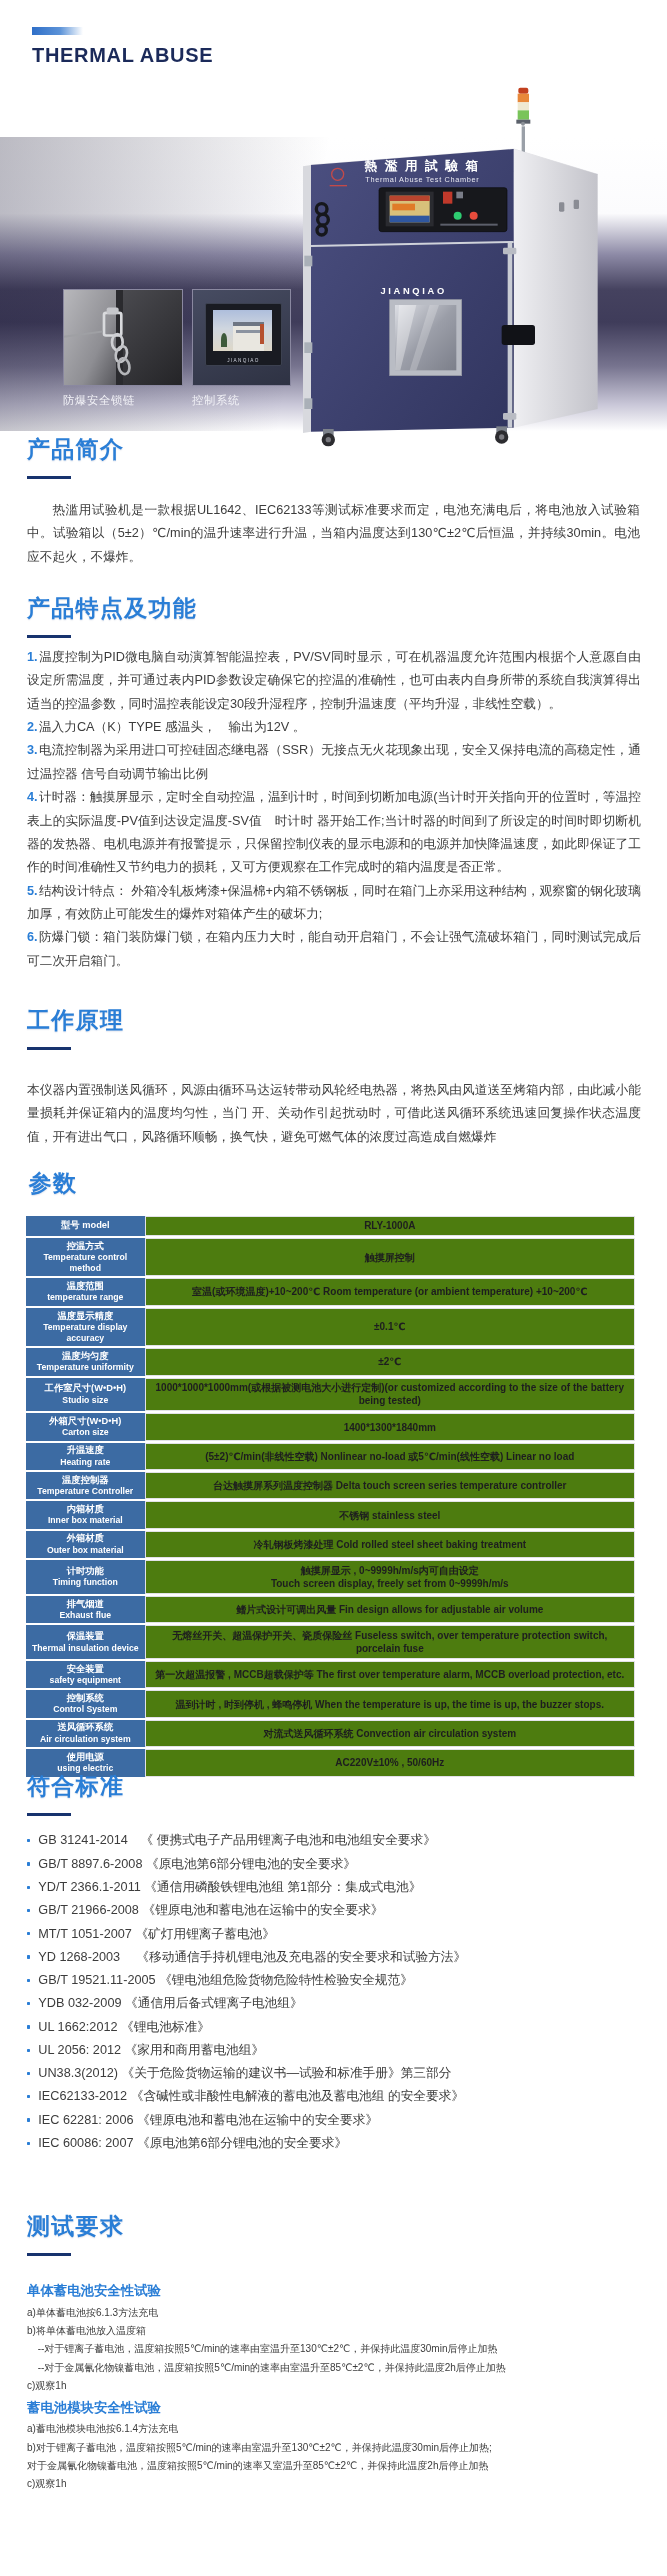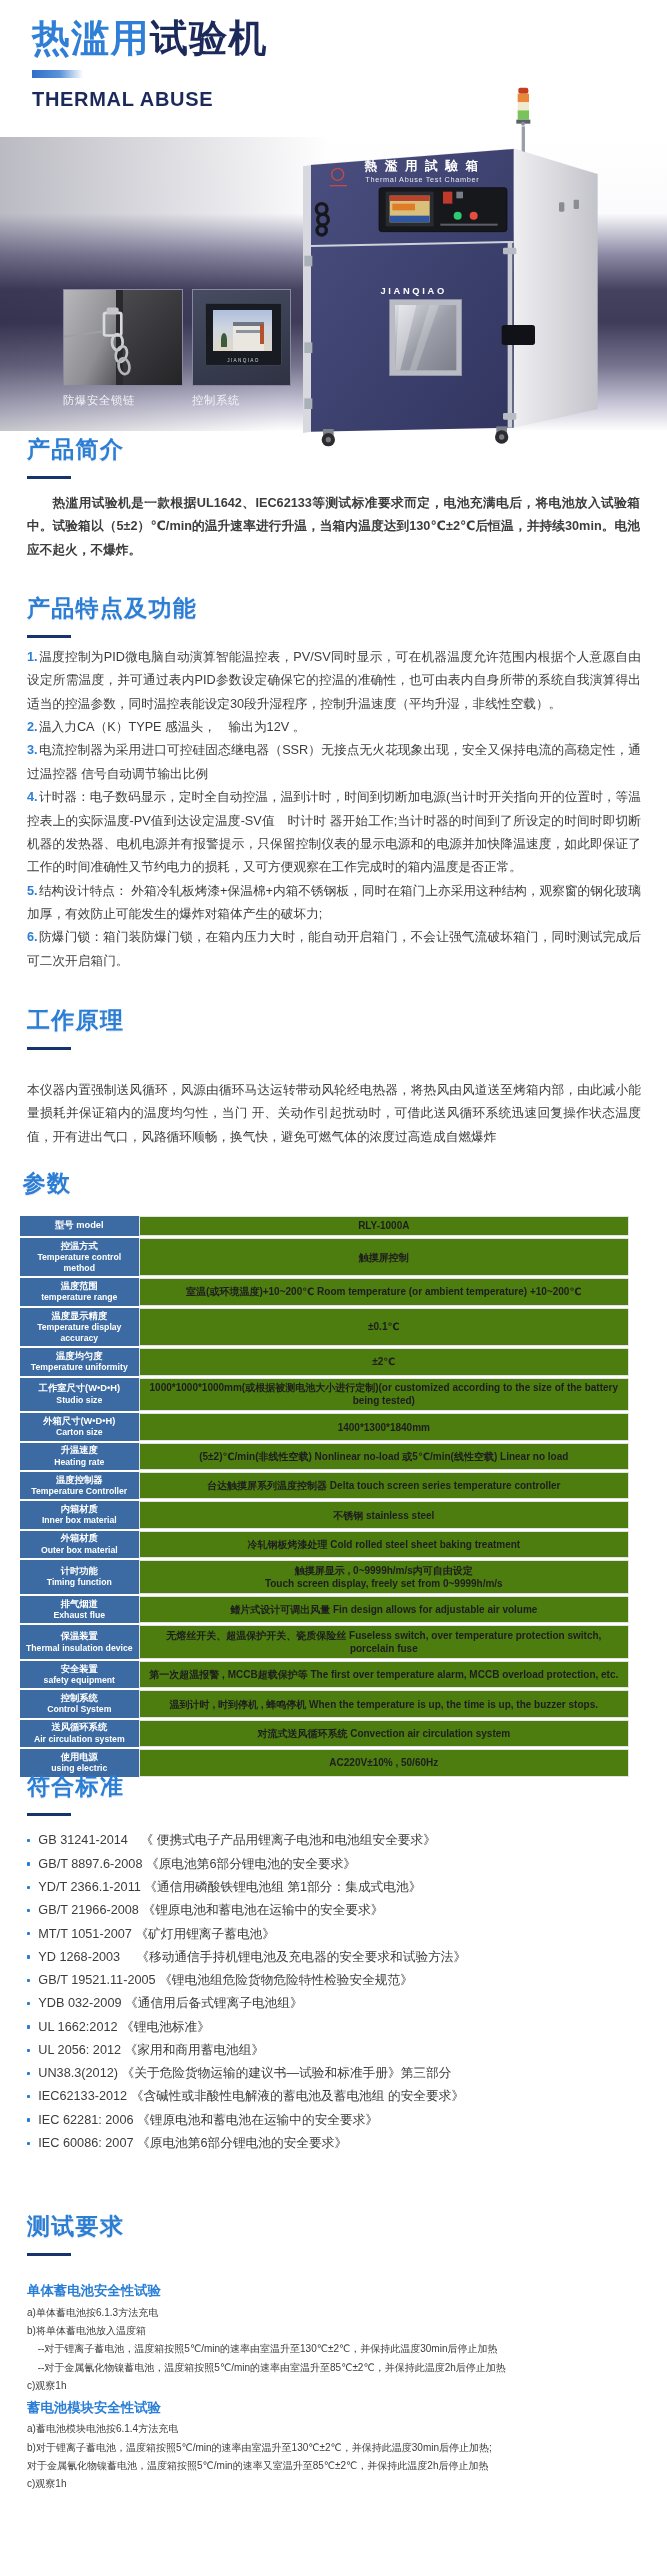--- a/index.html
+++ b/index.html
@@ -47,31 +47,31 @@
 
   
   .sec-title{font-size:23px;font-weight:bold;color:#2a7ed6;letter-spacing:1.3px;
              text-shadow:0 1.3px 1.3px rgba(40,60,120,0.15);}
   .sec-underline{width:44px;height:3.3px;background:#17336e;margin-top:10.7px;}
   .body-text{font-size:12.7px;line-height:1.84;color:#3c3c3c;text-align:justify;}
   .indent2{text-indent:2em;}
   p{margin:0;}
 
   .intro{position:absolute;left:27px;top:434px;width:613px;}
-  .intro .body-text{margin-top:13px;font-weight:bold;}
+  .intro .body-text{margin-top:20px;}
 
   .features{position:absolute;left:27px;top:593px;width:614px;}
   .features .list{margin-top:8px;}
   .features .num{color:#2a7ed6;font-weight:bold;margin-right:1.3px;}
 
   .principle{position:absolute;left:27px;top:1005px;width:614px;}
   .principle .body-text{margin-top:29px;}
 
   
-  .params{position:absolute;left:20px;top:1168px;width:500px;}
+  .params{position:absolute;left:26px;top:1168px;width:500px;}
   .params .sec-title{margin-left:2.7px;}
   table.ptable{margin-top:14.7px;width:609px;height:565px;border-collapse:separate;border-spacing:0 2px;}
   td.lbl{width:108px;background:#3c6ba3;color:#ffffff;text-align:center;vertical-align:middle;
          padding:2px 5.3px;font-size:9.3px;font-weight:bold;line-height:1.22;}
   td.lbl .en{font-size:8.7px;font-weight:bold;}
   td.val{background:#4d7c0f;border:0.7px solid #e2e2e8;text-align:center;vertical-align:middle;
          padding:2px 9.3px;font-size:10px;font-weight:bold;color:#1d1d1f;line-height:1.3;}
 
   
   .standards{position:absolute;left:27px;top:1771px;width:614px;}
@@ -86,23 +86,20 @@
   .tests p{font-size:10px;line-height:1.84;}
   .tests .tsub{color:#2a7ed6;font-weight:bold;font-size:13.4px;}
   .tests .tindent{padding-left:10.7px;}
 </style>
 </head>
 <body>
 
 <div class="page">
 
   <div class="header">
-    <div class="h1">
-      <span class="hl">热滥用</span><span class="rest">试验机</span>
-    </div>
     <div class="grad-bar"></div>
     <div class="subtitle">THERMAL ABUSE</div>
   </div>
 
   <div class="hero-backdrop"></div>
 
   <svg class="machine" viewBox="0 0 462 546" xmlns="http://www.w3.org/2000/svg">
     <defs>
       <linearGradient id="navy" x1="0" y1="0" x2="1" y2="1">
         <stop offset="0" stop-color="#4b4f80"></stop>
@@ -228,21 +225,21 @@
     <p class="body-text indent2">热滥用试验机是一款根据UL1642、IEC62133等测试标准要求而定，电池充满电后，将电池放入试验箱中。试验箱以（5±2）℃/min的温升速率进行升温，当箱内温度达到130℃±2℃后恒温，并持续30min。电池应不起火，不爆炸。</p>
   </div>
 
   <div class="features">
     <div class="sec-title">产品特点及功能</div>
     <div class="sec-underline"></div>
     <div class="list body-text">
       <p><span class="num">1.</span><span>温度控制为PID微电脑自动演算智能温控表，PV/SV同时显示，可在机器温度允许范围内根据个人意愿自由设定所需温度，并可通过表内PID参数设定确保它的控温的准确性，也可由表内自身所带的系统自我演算得出适当的控温参数，同时温控表能设定30段升湿程序，控制升温速度（平均升湿，非线性空载）。</span></p>
       <p><span class="num">2.</span><span>温入力CA（K）TYPE 感温头，　输出为12V 。</span></p>
       <p><span class="num">3.</span><span>电流控制器为采用进口可控硅固态继电器（SSR）无接点无火花现象出现，安全又保持电流的高稳定性，通过温控器 信号自动调节输出比例</span></p>
-      <p><span class="num">4.</span><span>计时器：电子数码显示，定时全自动控温，温到计时，时间到切断加电源(当计时开关指向开的位置时，等温控表上的实际温度-PV值到达设定温度-SV值　时计时 器开始工作;当计时器的时间到了所设定的时间时即切断机器的发热器、电机电源并有报警提示，只保留控制仪表的显示电源和的电源并加快降温速度，如此即保证了工作的时间准确性又节约电力的损耗，又可方便观察在工作完成时的箱内温度是否正常。</span></p>
+      <p><span class="num">4.</span><span>计时器：触摸屏显示，定时全自动控温，温到计时，时间到切断加电源(当计时开关指向开的位置时，等温控表上的实际温度-PV值到达设定温度-SV值　时计时 器开始工作;当计时器的时间到了所设定的时间时即切断机器的发热器、电机电源并有报警提示，只保留控制仪表的显示电源和的电源并加快降温速度，如此即保证了工作的时间准确性又节约电力的损耗，又可方便观察在工作完成时的箱内温度是否正常。</span></p>
       <p><span class="num">5.</span><span>结构设计特点：  外箱冷轧板烤漆+保温棉+内箱不锈钢板，同时在箱门上亦采用这种结构，观察窗的钢化玻璃加厚，有效防止可能发生的爆炸对箱体产生的破坏力;</span></p>
       <p><span class="num">6.</span><span>防爆门锁：箱门装防爆门锁，在箱内压力大时，能自动开启箱门，不会让强气流破坏箱门，同时测试完成后可二次开启箱门。</span></p>
     </div>
   </div>
 
   <div class="principle">
     <div class="sec-title">工作原理</div>
     <div class="sec-underline"></div>
     <p class="body-text">本仪器内置强制送风循环，风源由循环马达运转带动风轮经电热器，将热风由风道送至烤箱内部，由此减小能量损耗并保证箱内的温度均匀性，当门 开、关动作引起扰动时，可借此送风循环系统迅速回复操作状态温度值，开有进出气口，风路循环顺畅，换气快，避免可燃气体的浓度过高造成自燃爆炸</p>
   </div>

